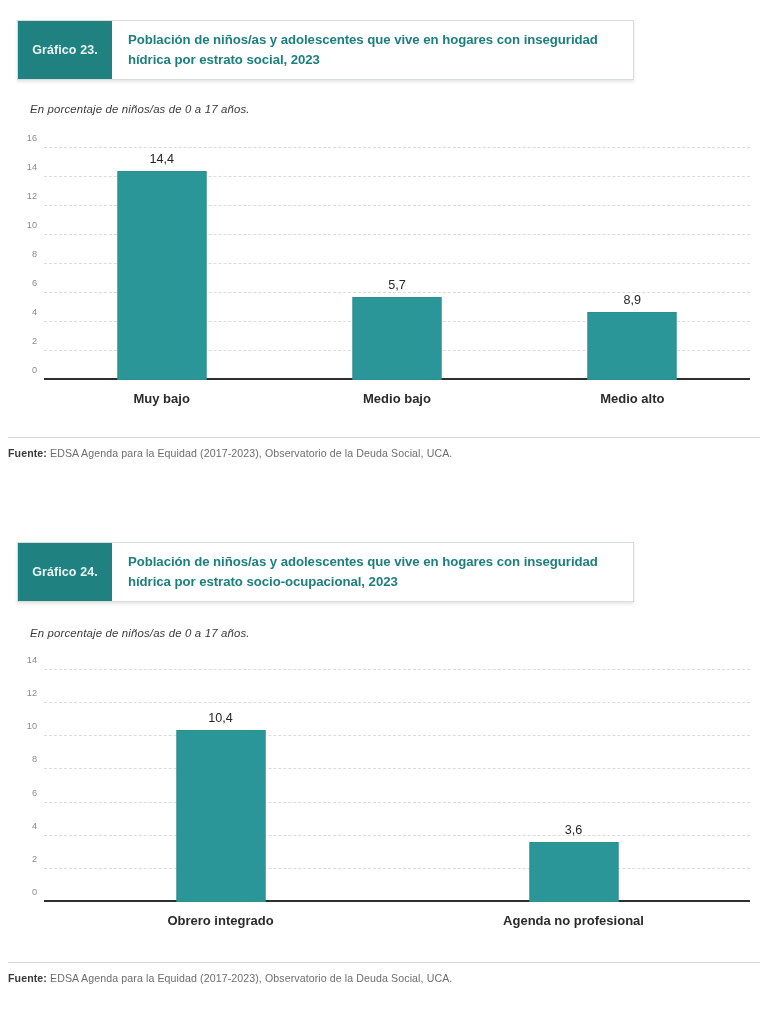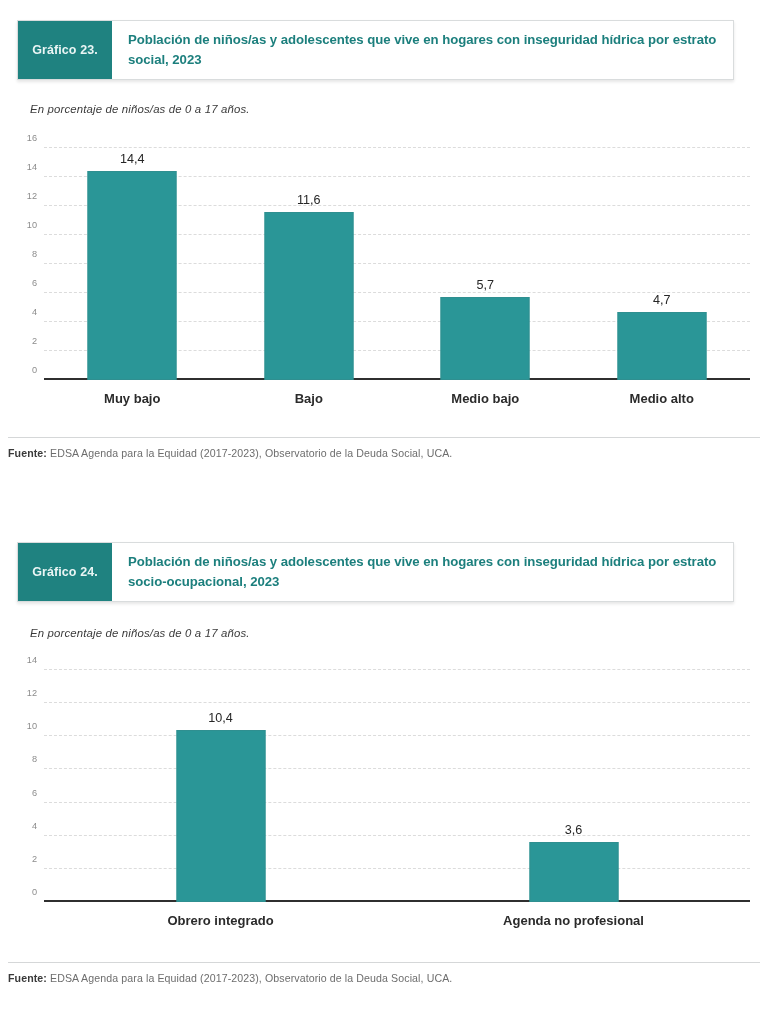--- a/index.html
+++ b/index.html
@@ -26,21 +26,21 @@
     width: 768px;
   }
   #figure-1 { top: 0px; height: 500px; }
   #figure-2 { top: 522px; height: 504px; }
 
   
   .fig-header {
     position: absolute;
     left: 17px;
     top: 20px;
-    width: 717px;
+    width: 617px;
     min-height: 60px;
     background: #ffffff;
     border: 1px solid #d9dcdd;
     display: flex;
     align-items: stretch;
     box-shadow: 0 2px 3px rgba(0,0,0,0.10);
   }
   .fig-tag {
     width: 94px;
     flex: 0 0 94px;
@@ -227,32 +227,27 @@
           <div class="grid-line" style="bottom: 100%;">
             <span class="y-tick" style="bottom: 0px;">16</span>
           </div>
           <div class="bars">
             <div class="bar-slot">
               <div class="bar" style="height: 90%; background: rgb(42, 150, 151);"></div>
               <div class="bar-value" style="bottom: calc(90% + 5px);">14,4</div>
               <div class="x-label">Muy bajo</div>
             </div>
             <div class="bar-slot">
-              <div class="bar" style="height: 72.5%; background: rgb(42, 150, 151);"></div>
-              <div class="bar-value" style="bottom: calc(72.5% + 5px);">11,6</div>
-              <div class="x-label">Bajo</div>
-            </div>
-            <div class="bar-slot">
               <div class="bar" style="height: 35.625%; background: rgb(42, 150, 151);"></div>
               <div class="bar-value" style="bottom: calc(35.625% + 5px);">5,7</div>
               <div class="x-label">Medio bajo</div>
             </div>
             <div class="bar-slot">
               <div class="bar" style="height: 29.375%; background: rgb(42, 150, 151);"></div>
-              <div class="bar-value" style="bottom: calc(29.375% + 5px);">4,7</div>
+              <div class="bar-value" style="bottom: calc(29.375% + 5px);">8,9</div>
               <div class="x-label">Medio alto</div>
             </div>
           </div>
         </div>
     </div>
 
     <div class="fig-source">
       <b>Fuente:</b><span> EDSA Agenda para la Equidad (2017-2023), Observatorio de la Deuda Social, UCA.</span>
     </div>
   </section>

